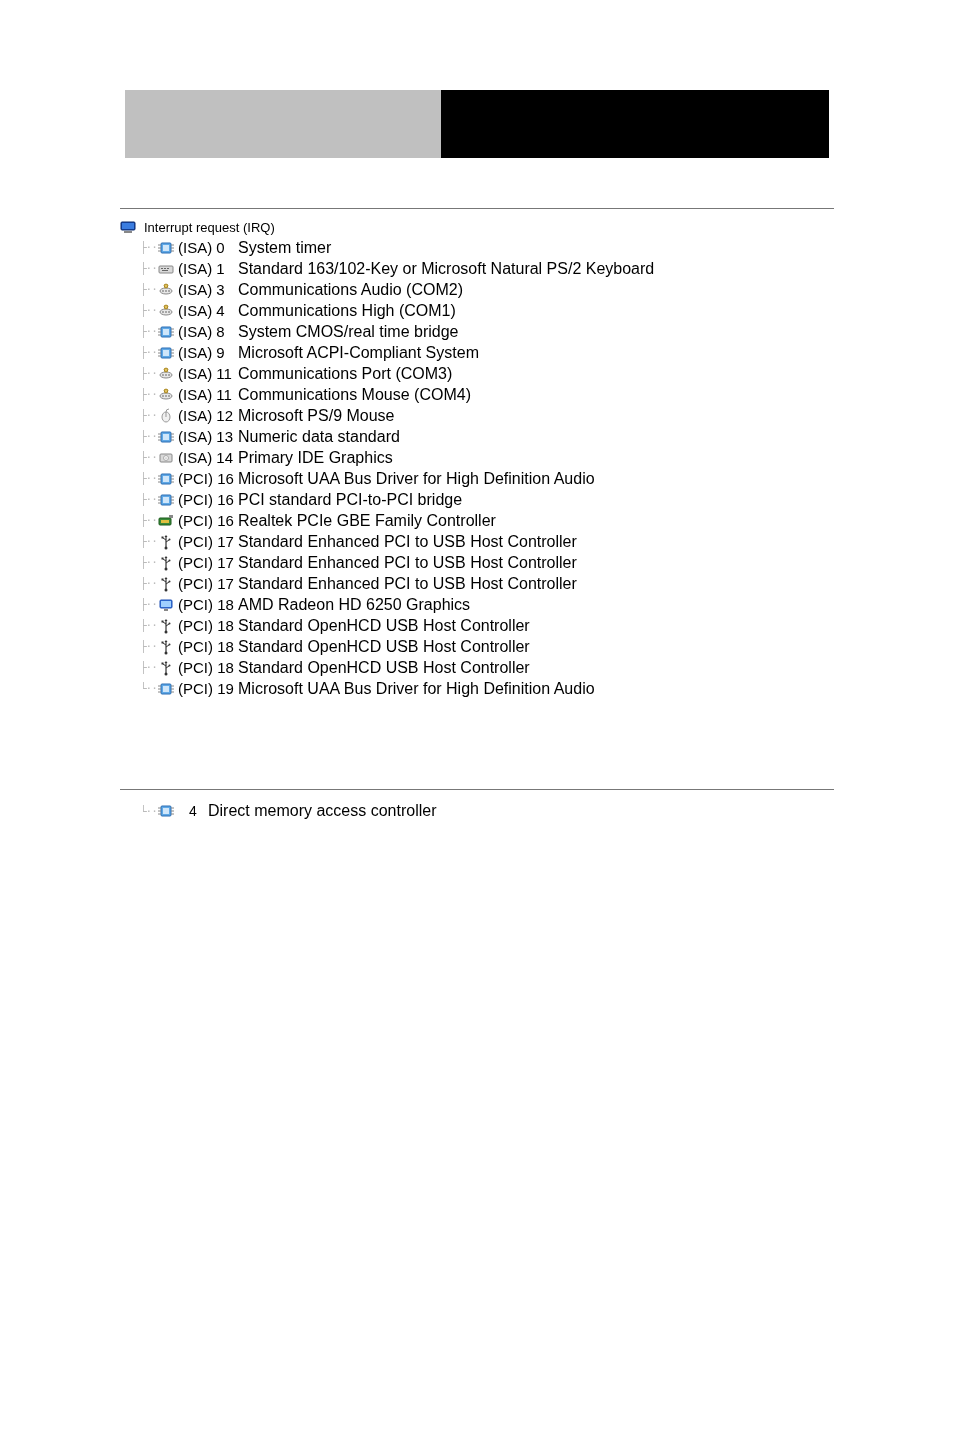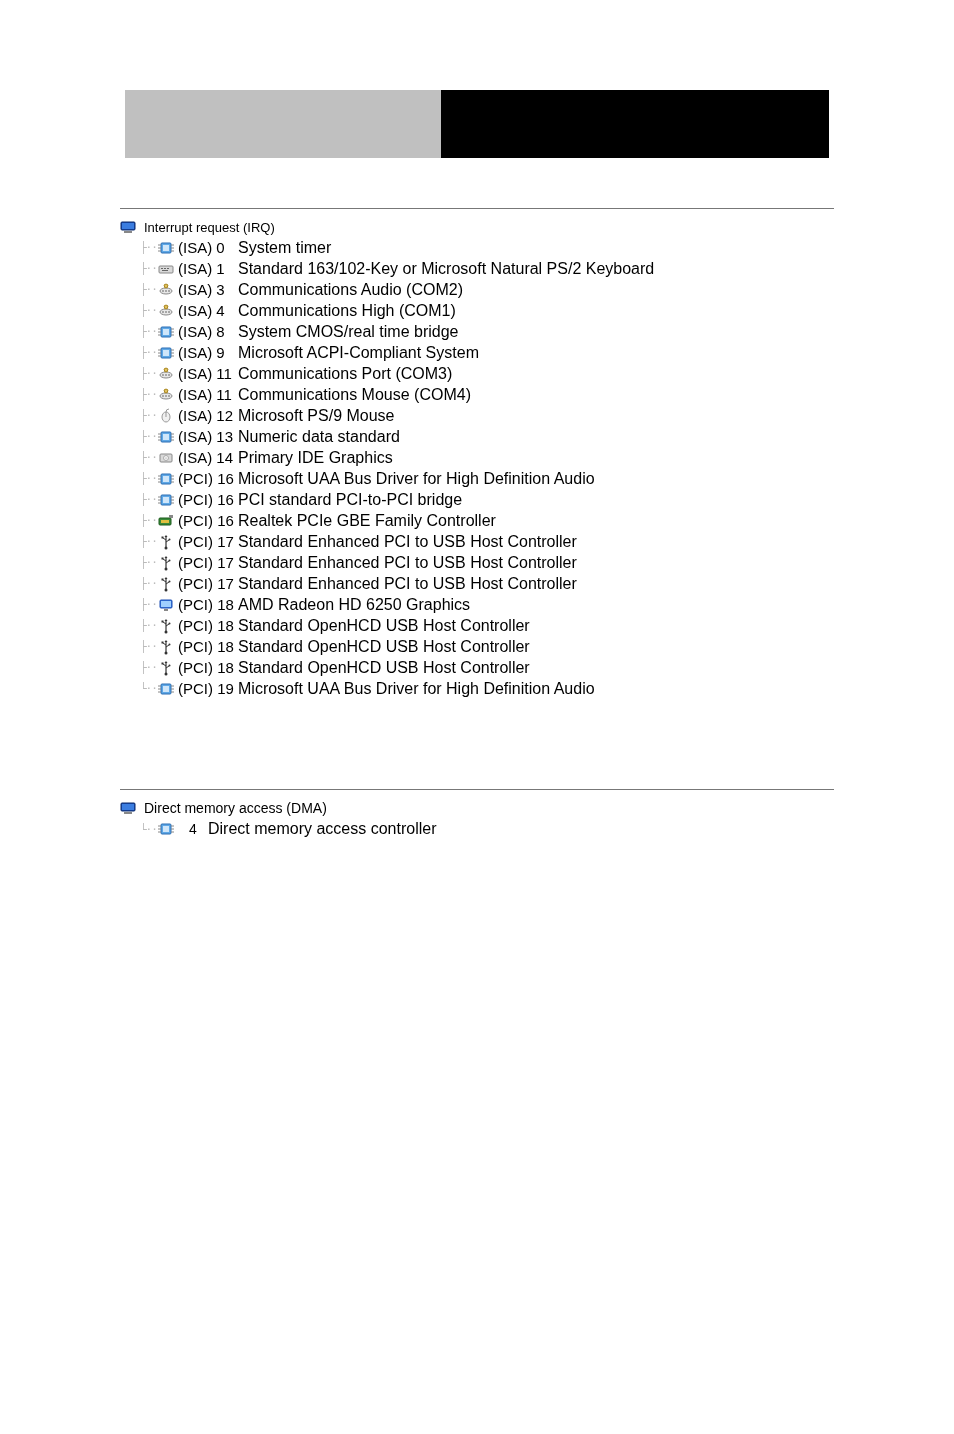--- a/index.html
+++ b/index.html
@@ -450,30 +450,20 @@
             <line x1="13" y1="11" x2="16" y2="11" stroke="#888"></line>
           </svg>
         </span>
         <span class="bus">(PCI) 19</span>
         <span class="desc">Microsoft UAA Bus Driver for High Definition Audio</span>
       </div>
     </div>
 
   <div class="section2">
     <hr class="hr">
-    <div class="tree-root">
-      <span class="icon">
-        <svg width="16" height="16" viewBox="0 0 16 16">
-          <rect x="1" y="3" width="14" height="8" rx="1" fill="#1a4db3" stroke="#0a2a6b"></rect>
-          <rect x="2" y="4" width="12" height="6" fill="#3b7de0"></rect>
-          <rect x="4" y="12" width="8" height="2" fill="#888"></rect>
-        </svg>
-      </span>
-      <span style="font-size:14px">Direct memory access (DMA)</span>
-    </div>
     <div class="dma-items" id="dma-items">
         <div class="dma-row">
           <span class="connector">└··</span>
           <span class="icon">
             <svg width="16" height="16" viewBox="0 0 16 16">
               <rect x="3" y="3" width="10" height="10" rx="1" fill="#5fa8e6" stroke="#2a6db3"></rect>
               <rect x="5" y="5" width="6" height="6" fill="#cfe6fa"></rect>
               <line x1="0" y1="5" x2="3" y2="5" stroke="#888"></line>
               <line x1="0" y1="8" x2="3" y2="8" stroke="#888"></line>
               <line x1="0" y1="11" x2="3" y2="11" stroke="#888"></line>

